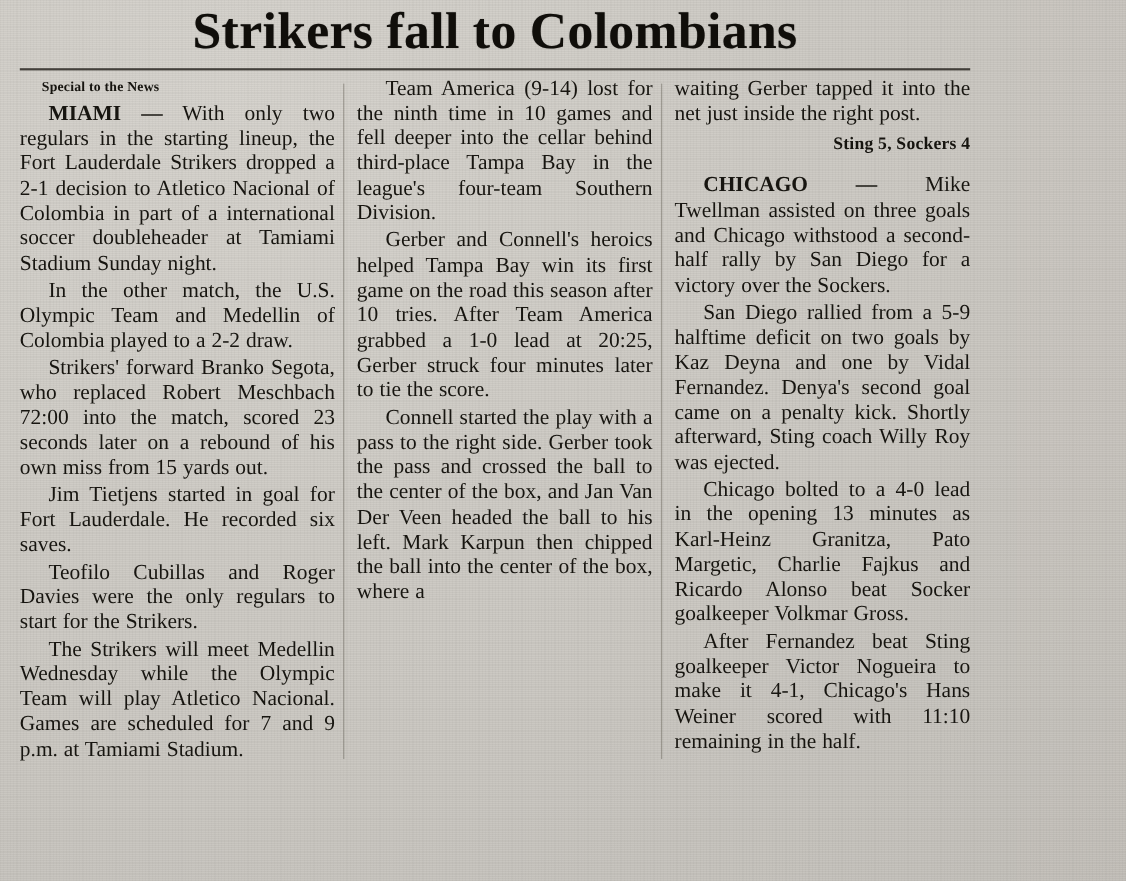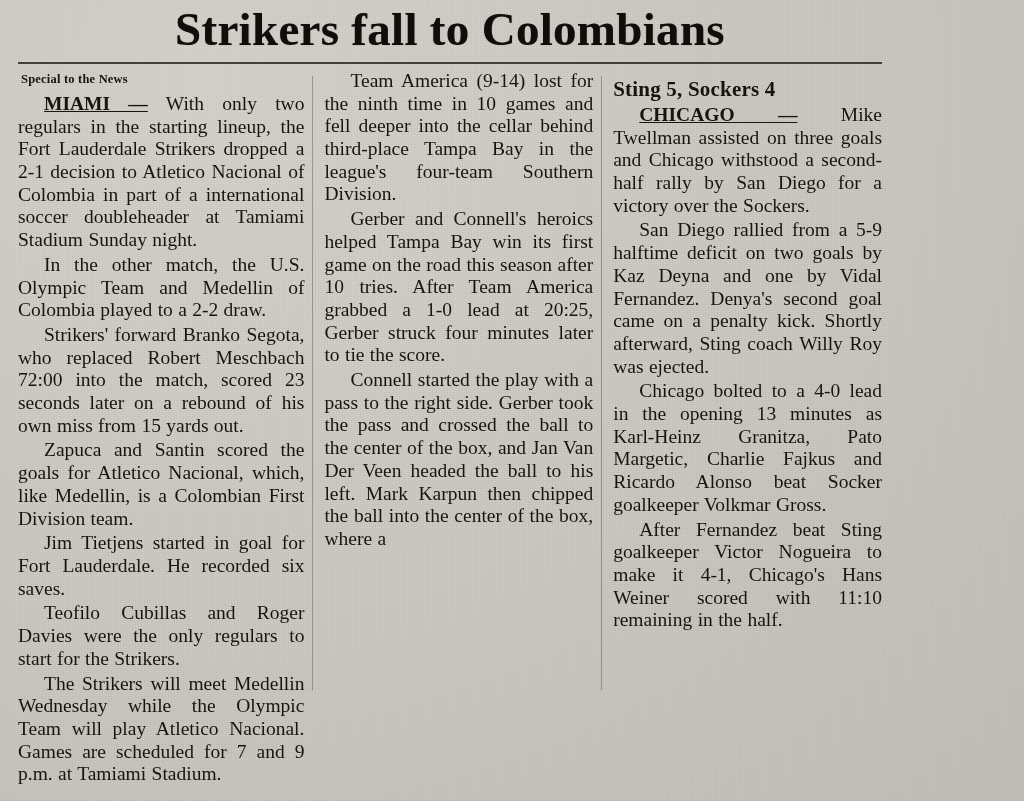--- a/index.html
+++ b/index.html
@@ -68,42 +68,42 @@
     bottom: 0;
     width: 1px;
     background: #6c675f;
     opacity: 0.55;
   }
   .kicker {
     font-family: "Liberation Serif", serif;
     font-weight: bold;
     font-size: 12.5px;
     letter-spacing: 0.2px;
-    margin: 2px 0 6px 3px;
+    margin: 2px 0 6px 20px;
   }
   p.body {
     font-family: "Liberation Serif", serif;
     font-size: 19.5px;
     line-height: 1.165;
     margin: 0 0 2px 0;
     text-indent: 26px;
     text-align: justify;
     word-spacing: 0.5px;
     color: #171510;
   }
   p.body.first {
     text-indent: 26px;
   }
-  .leadin { font-weight: bold; text-decoration: underline; }
+  .leadin { font-weight: bold; }
   .subhead {
     font-family: "Liberation Serif", serif;
     font-weight: bold;
-    font-size: 21px;
-    text-align: left;
-    margin: 7px 0 2px 0;
+    font-size: 16px;
+    text-align: right;
+    margin: 7px 0 18px 0;
     letter-spacing: 0.2px;
   }
   .bottom-ads {
     position: absolute;
     left: 0;
     right: 0;
     bottom: 0;
     height: 112px;
     display: flex;
     flex-direction: column;
@@ -171,35 +171,35 @@
   <h1 class="headline">Strikers fall to Colombians</h1>
   <div class="rule"></div>
 
   <div class="columns">
 
     <div class="col">
       <div class="kicker">Special to the News</div>
       <p class="body first"><span class="leadin">MIAMI —</span> With only two regulars in the starting lineup, the Fort Lauderdale Strikers dropped a 2-1 decision to Atletico Nacional of Colombia in part of a international soccer doubleheader at Tamiami Stadium Sunday night.</p>
       <p class="body">In the other match, the U.S. Olympic Team and Medellin of Colombia played to a 2-2 draw.</p>
       <p class="body">Strikers' forward Branko Segota, who replaced Robert Meschbach 72:00 into the match, scored 23 seconds later on a rebound of his own miss from 15 yards out.</p>
-      <p class="body">Zapuca and Santin scored the goals for Atletico Nacional, which, like Medellin, is a Colombian First Division team.</p>
       <p class="body">Jim Tietjens started in goal for Fort Lauderdale. He recorded six saves.</p>
       <p class="body">Teofilo Cubillas and Roger Davies were the only regulars to start for the Strikers.</p>
       <p class="body">The Strikers will meet Medellin Wednesday while the Olympic Team will play Atletico Nacional. Games are scheduled for 7 and 9 p.m. at Tamiami Stadium.</p>
     </div>
 
     <div class="col">
       <div class="col-sep"></div>
       <p class="body">Team America (9-14) lost for the ninth time in 10 games and fell deeper into the cellar behind third-place Tampa Bay in the league's four-team Southern Division.</p>
       <p class="body">Gerber and Connell's heroics helped Tampa Bay win its first game on the road this season after 10 tries. After Team America grabbed a 1-0 lead at 20:25, Gerber struck four minutes later to tie the score.</p>
       <p class="body">Connell started the play with a pass to the right side. Gerber took the pass and crossed the ball to the center of the box, and Jan Van Der Veen headed the ball to his left. Mark Karpun then chipped the ball into the center of the box, where a</p>
     </div>
 
     <div class="col">
       <div class="col-sep"></div>
+      <p class="body" style="text-indent:0">waiting Gerber tapped it into the net just inside the right post.</p>
       <div class="subhead">Sting 5, Sockers 4</div>
       <p class="body"><span class="leadin">CHICAGO —</span> Mike Twellman assisted on three goals and Chicago withstood a second-half rally by San Diego for a victory over the Sockers.</p>
       <p class="body">San Diego rallied from a 5-9 halftime deficit on two goals by Kaz Deyna and one by Vidal Fernandez. Denya's second goal came on a penalty kick. Shortly afterward, Sting coach Willy Roy was ejected.</p>
       <p class="body">Chicago bolted to a 4-0 lead in the opening 13 minutes as Karl-Heinz Granitza, Pato Margetic, Charlie Fajkus and Ricardo Alonso beat Socker goalkeeper Volkmar Gross.</p>
       <p class="body">After Fernandez beat Sting goalkeeper Victor Nogueira to make it 4-1, Chicago's Hans Weiner scored with 11:10 remaining in the half.</p>
     </div>
 
   </div>
 
   <div class="bottom-ads">

